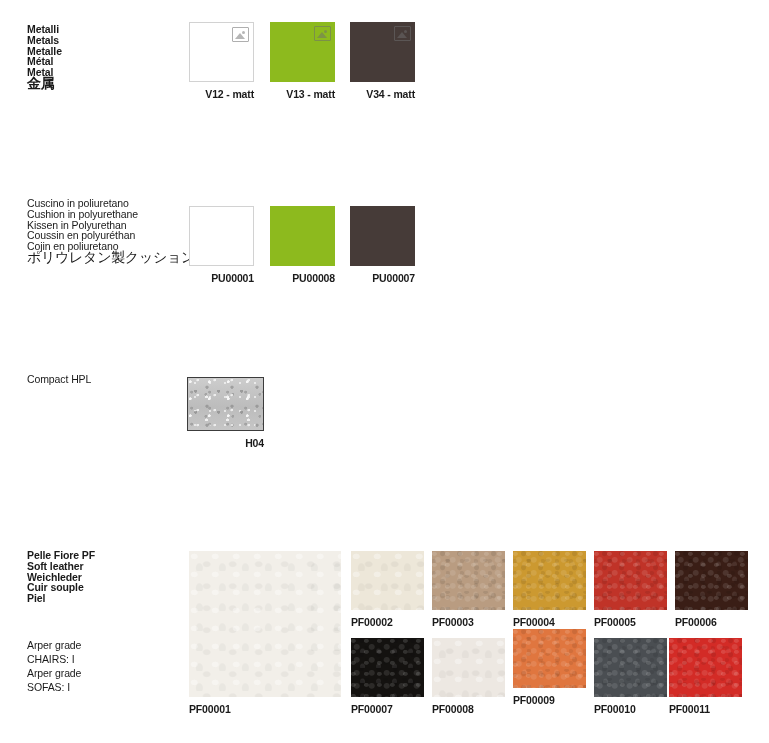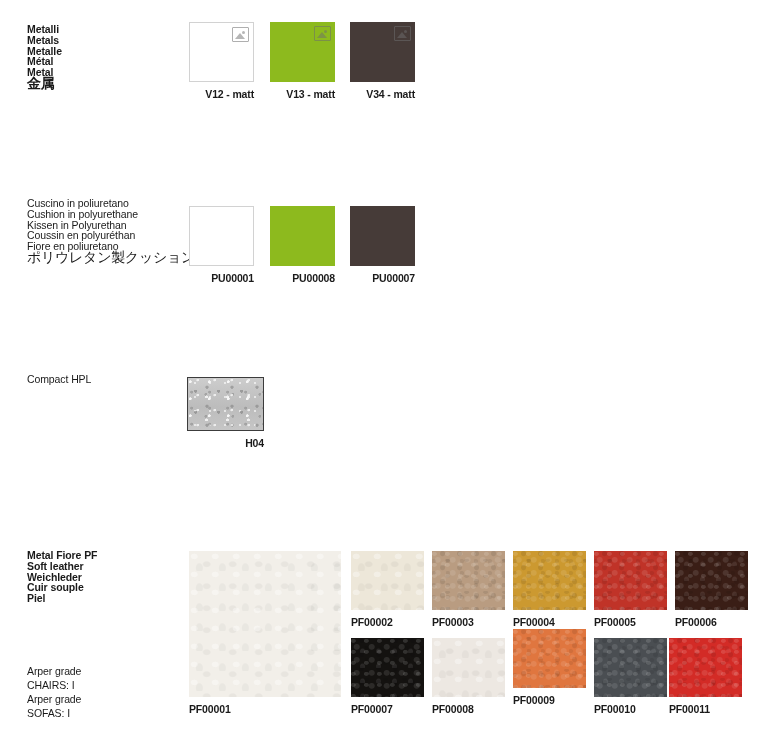--- a/index.html
+++ b/index.html
@@ -204,21 +204,21 @@
     </div>
   </div>
 
   <div class="section" id="pu-section">
 
     <div class="cat-label" style="top:198px;">
       <span class="ln">Cuscino in poliuretano</span>
       <span class="ln">Cushion in polyurethane</span>
       <span class="ln">Kissen in Polyurethan</span>
       <span class="ln">Coussin en polyuréthan</span>
-      <span class="ln">Fiore en poliuretano</span>
+      <span class="ln">Cojin en poliuretano</span>
       <span class="ln jp">ポリウレタン製クッション</span>
     </div>
 
     <div id="pu-row">
 
       <div class="swatch-wrap" style="left:189px; top:206px;">
         <div class="swatch light-border" style="background:#ffffff"></div>
         <div class="swatch-code">PU00001</div>
       </div>
 
@@ -245,28 +245,28 @@
       <div class="swatch-wrap" style="left:187px; top:377px;">
         <div class="swatch"></div>
         <div class="swatch-code">H04</div>
       </div>
     </div>
   </div>
 
   <div class="section" id="leather-section">
 
     <div class="cat-label bold" style="top:550px;">
-      <span class="ln">Metal Fiore PF</span>
+      <span class="ln">Pelle Fiore PF</span>
       <span class="ln">Soft leather</span>
       <span class="ln">Weichleder</span>
       <span class="ln">Cuir souple</span>
       <span class="ln">Piel</span>
     </div>
 
-    <div class="cat-label" style="top:638px; line-height:14px;margin-top:26px;">
+    <div class="cat-label" style="top:638px; line-height:14px;">
       <span class="ln">Arper grade</span>
       <span class="ln">CHAIRS: I</span>
       <span class="ln">Arper grade</span>
       <span class="ln">SOFAS: I</span>
     </div>
 
     <div class="leather-cell" style="left:189px; top:551px;">
       <div class="swatch" style="width:152px; height:146px; background:#F2EFE9;">
         <span class="grain soft"></span>
       </div>

